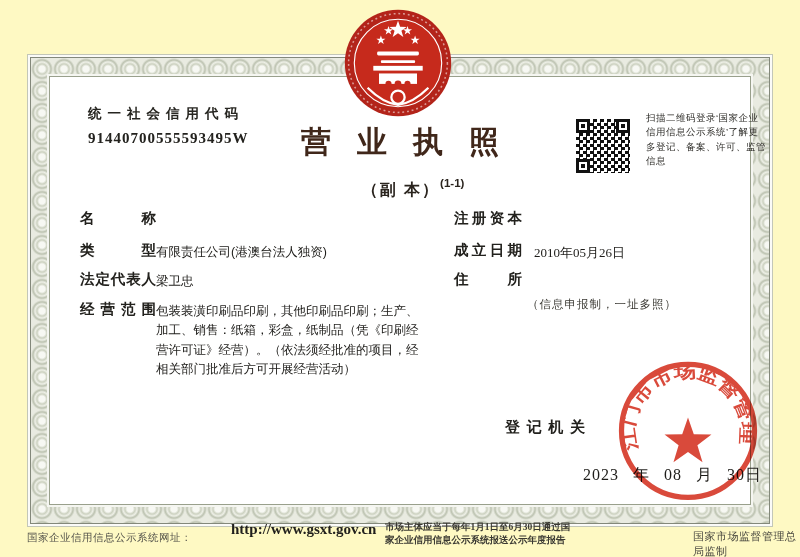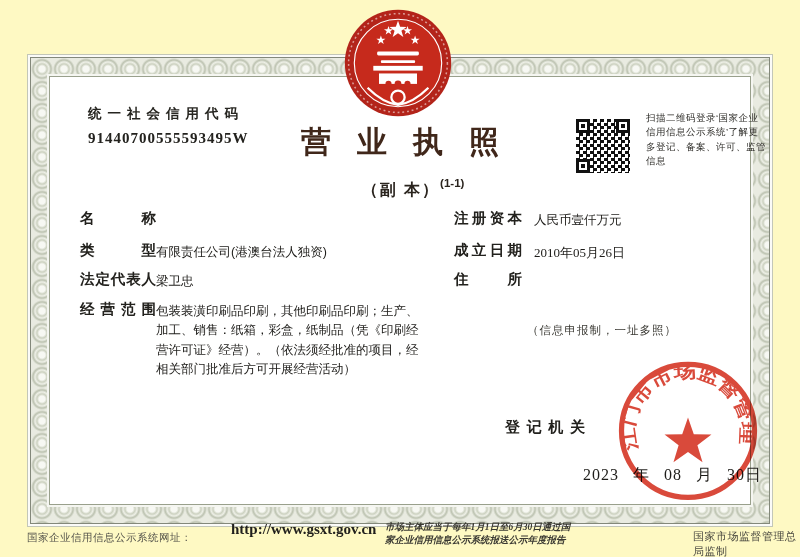--- a/index.html
+++ b/index.html
@@ -57,34 +57,34 @@
   .lbl {
     display:inline-block; font-weight:bold; font-size:14.5px; color:#22211d;
     text-align:justify; text-align-last:justify; -moz-text-align-last:justify;
     flex:none;
   }
   .row-l { left:80px; }  .row-l .lbl { width:76px; }
   .row-r { left:442px;margin-left:12px; } .row-r .lbl { width:68px; margin-right:12px; }
   .val { font-size:12.5px; color:#1d1c19; padding-top:2px; line-height:1.55; }
   .val-wide { width:270px; }
   .val-serif { font-family:"Liberation Serif", serif; font-size:13px; }
-  .addr-note { position:absolute; left:527px; top:297px; font-size:11.5px; color:#3a3933; letter-spacing:1px;margin-top:26px; }
+  .addr-note { position:absolute; left:527px; top:297px; font-size:11.5px; color:#3a3933; letter-spacing:1px; }
   
   .registry { left:505px; top:418px; }
   .registry .lbl { width:80px; font-size:15px; }
   .date-line {
     position:absolute; left:583px; top:465px;
     font-family:"Liberation Serif", serif; font-size:16px; color:#1e1d1a;
     letter-spacing:1px; word-spacing:9px;
   }
   .seal { position:absolute; left:612px; top:351px; width:152px; height:152px; mix-blend-mode:multiply; opacity:.92; }
   
   .footer-left-label { position:absolute; left:27px; top:531px; font-size:10.5px; color:#53524a; letter-spacing:.5px; }
   .footer-url { position:absolute; left:231px; top:521px; font-family:"Liberation Serif", serif; font-weight:bold; font-size:15px; color:#201f1c; }
-  .footer-middle { position:absolute; left:385px; top:521px; width:192px; font-family:"Liberation Serif", serif; font-weight:bold; font-size:9.5px; line-height:1.4; color:#3a3932;font-style:italic; }
+  .footer-middle { position:absolute; left:385px; top:521px; width:192px; font-family:"Liberation Serif", serif; font-weight:bold; font-size:9.5px; line-height:1.4; color:#3a3932; }
   .footer-right { position:absolute; left:645px; top:529px; font-size:11px; color:#4a4940; letter-spacing:.5px;padding-left:48px; }
 </style>
 </head>
 <body>
 
 <div class="page">
 
   <div class="frame">
     <div class="frame-inner"></div>
   </div>
@@ -146,21 +146,20 @@
     <span class="lbl">法定代表人</span>
     <span class="val">梁卫忠</span>
   </div>
   <div class="row row-l" style="top:300px">
     <span class="lbl">经营范围</span>
     <span class="val val-wide">包装装潢印刷品印刷，其他印刷品印刷；生产、加工、销售：纸箱，彩盒，纸制品（凭《印刷经营许可证》经营）。（依法须经批准的项目，经相关部门批准后方可开展经营活动）</span>
   </div>
 
   <div class="row row-r" style="top:209px">
     <span class="lbl">注册资本</span>
-    <span class="val">人民币壹仟万元</span>
   </div>
   <div class="row row-r" style="top:241px">
     <span class="lbl">成立日期</span>
     <span class="val val-serif">2010年05月26日</span>
   </div>
   <div class="row row-r" style="top:270px">
     <span class="lbl">住所</span>
   </div>
   <div class="addr-note">（信息申报制，一址多照）</div>
 

